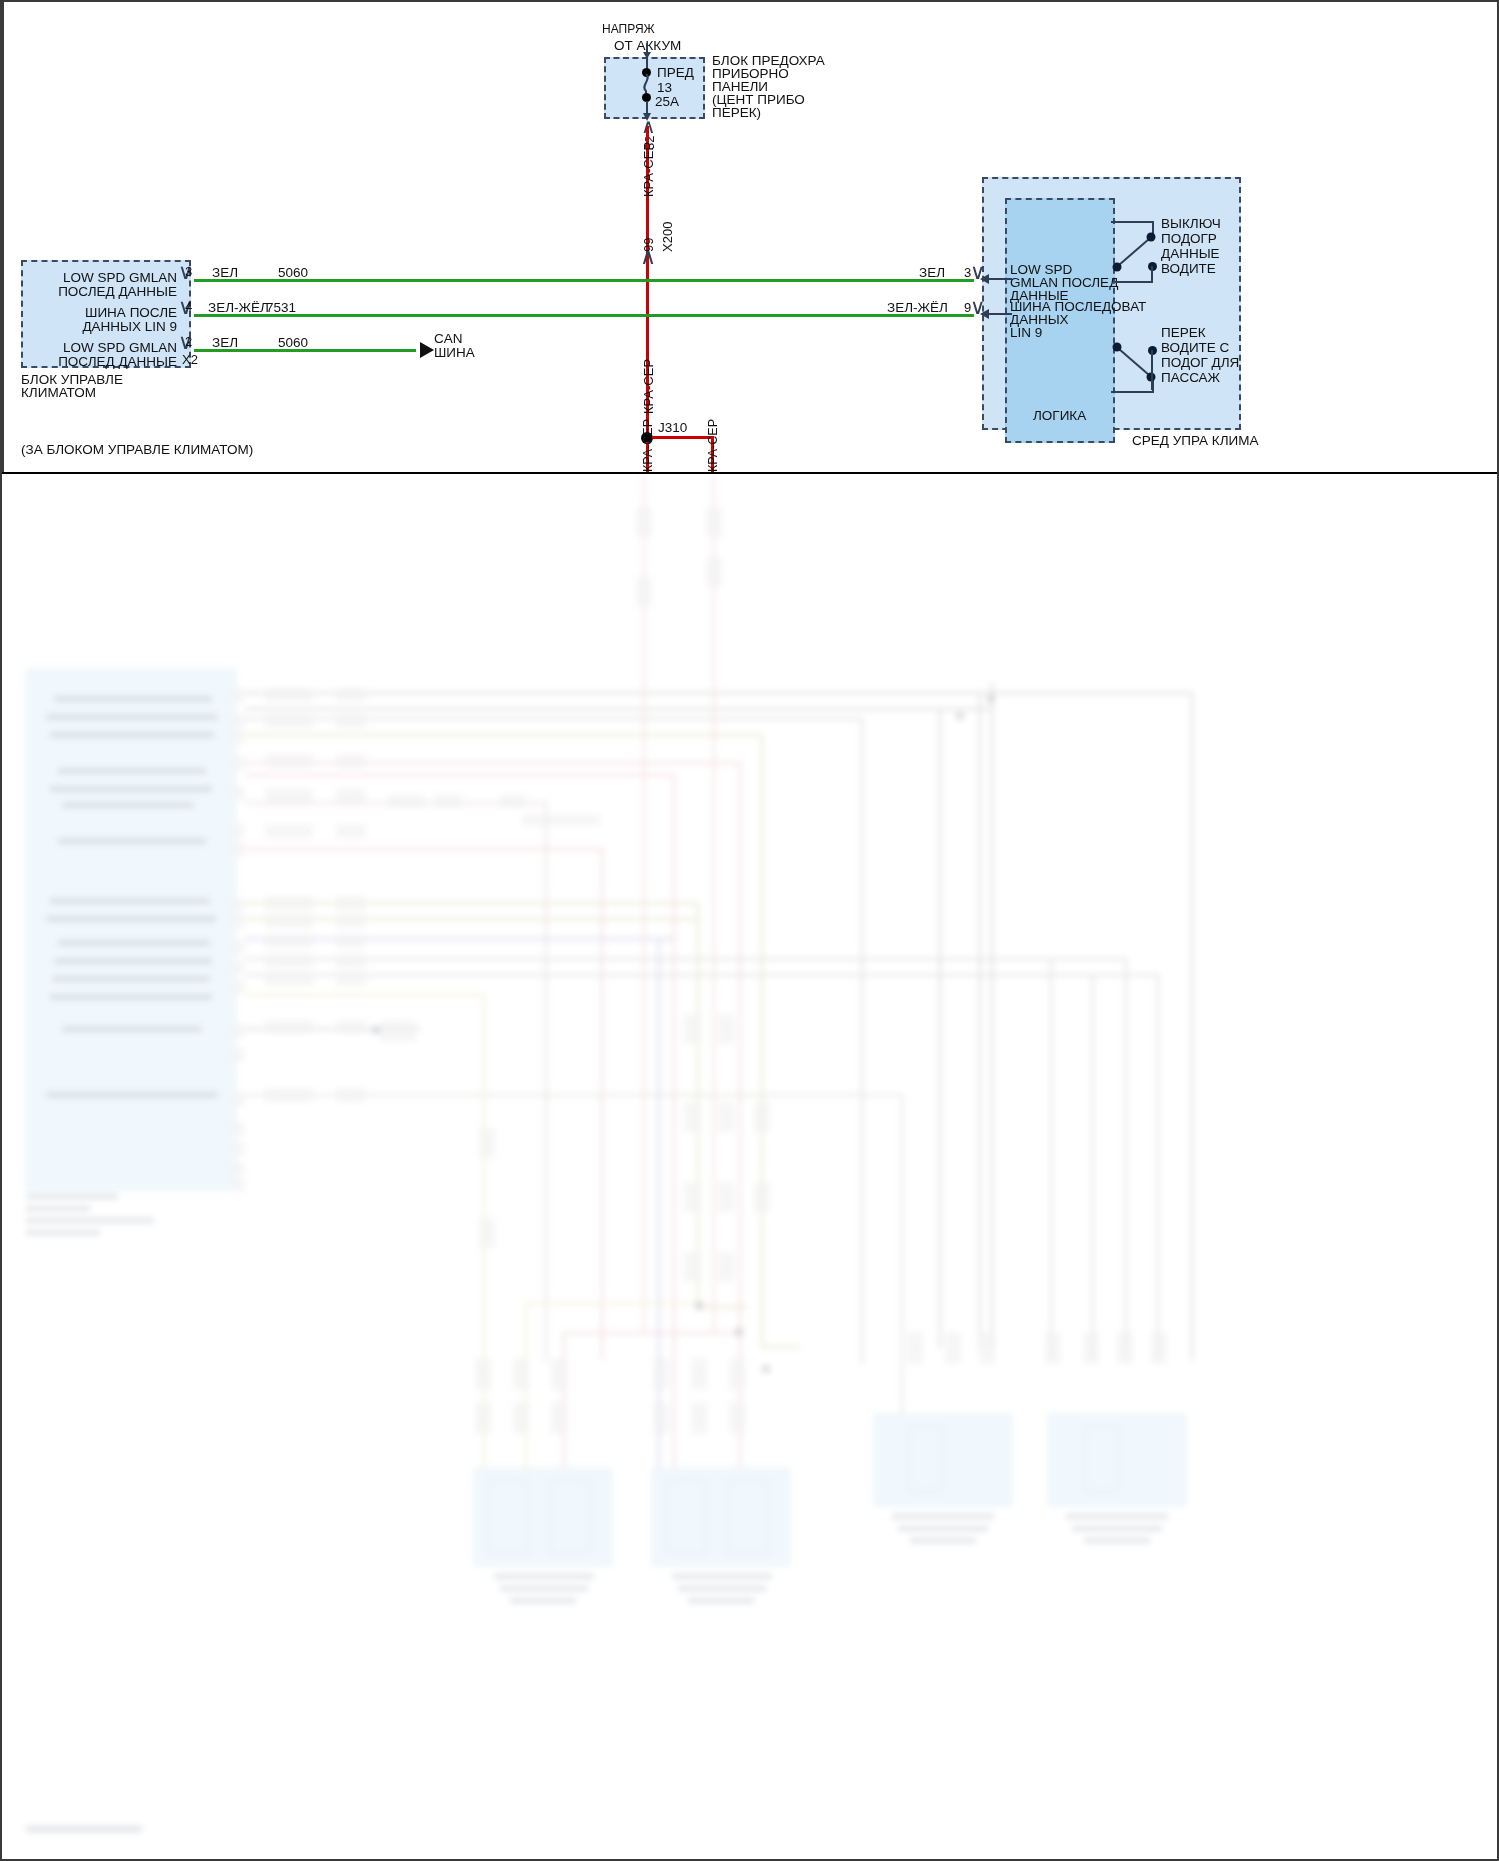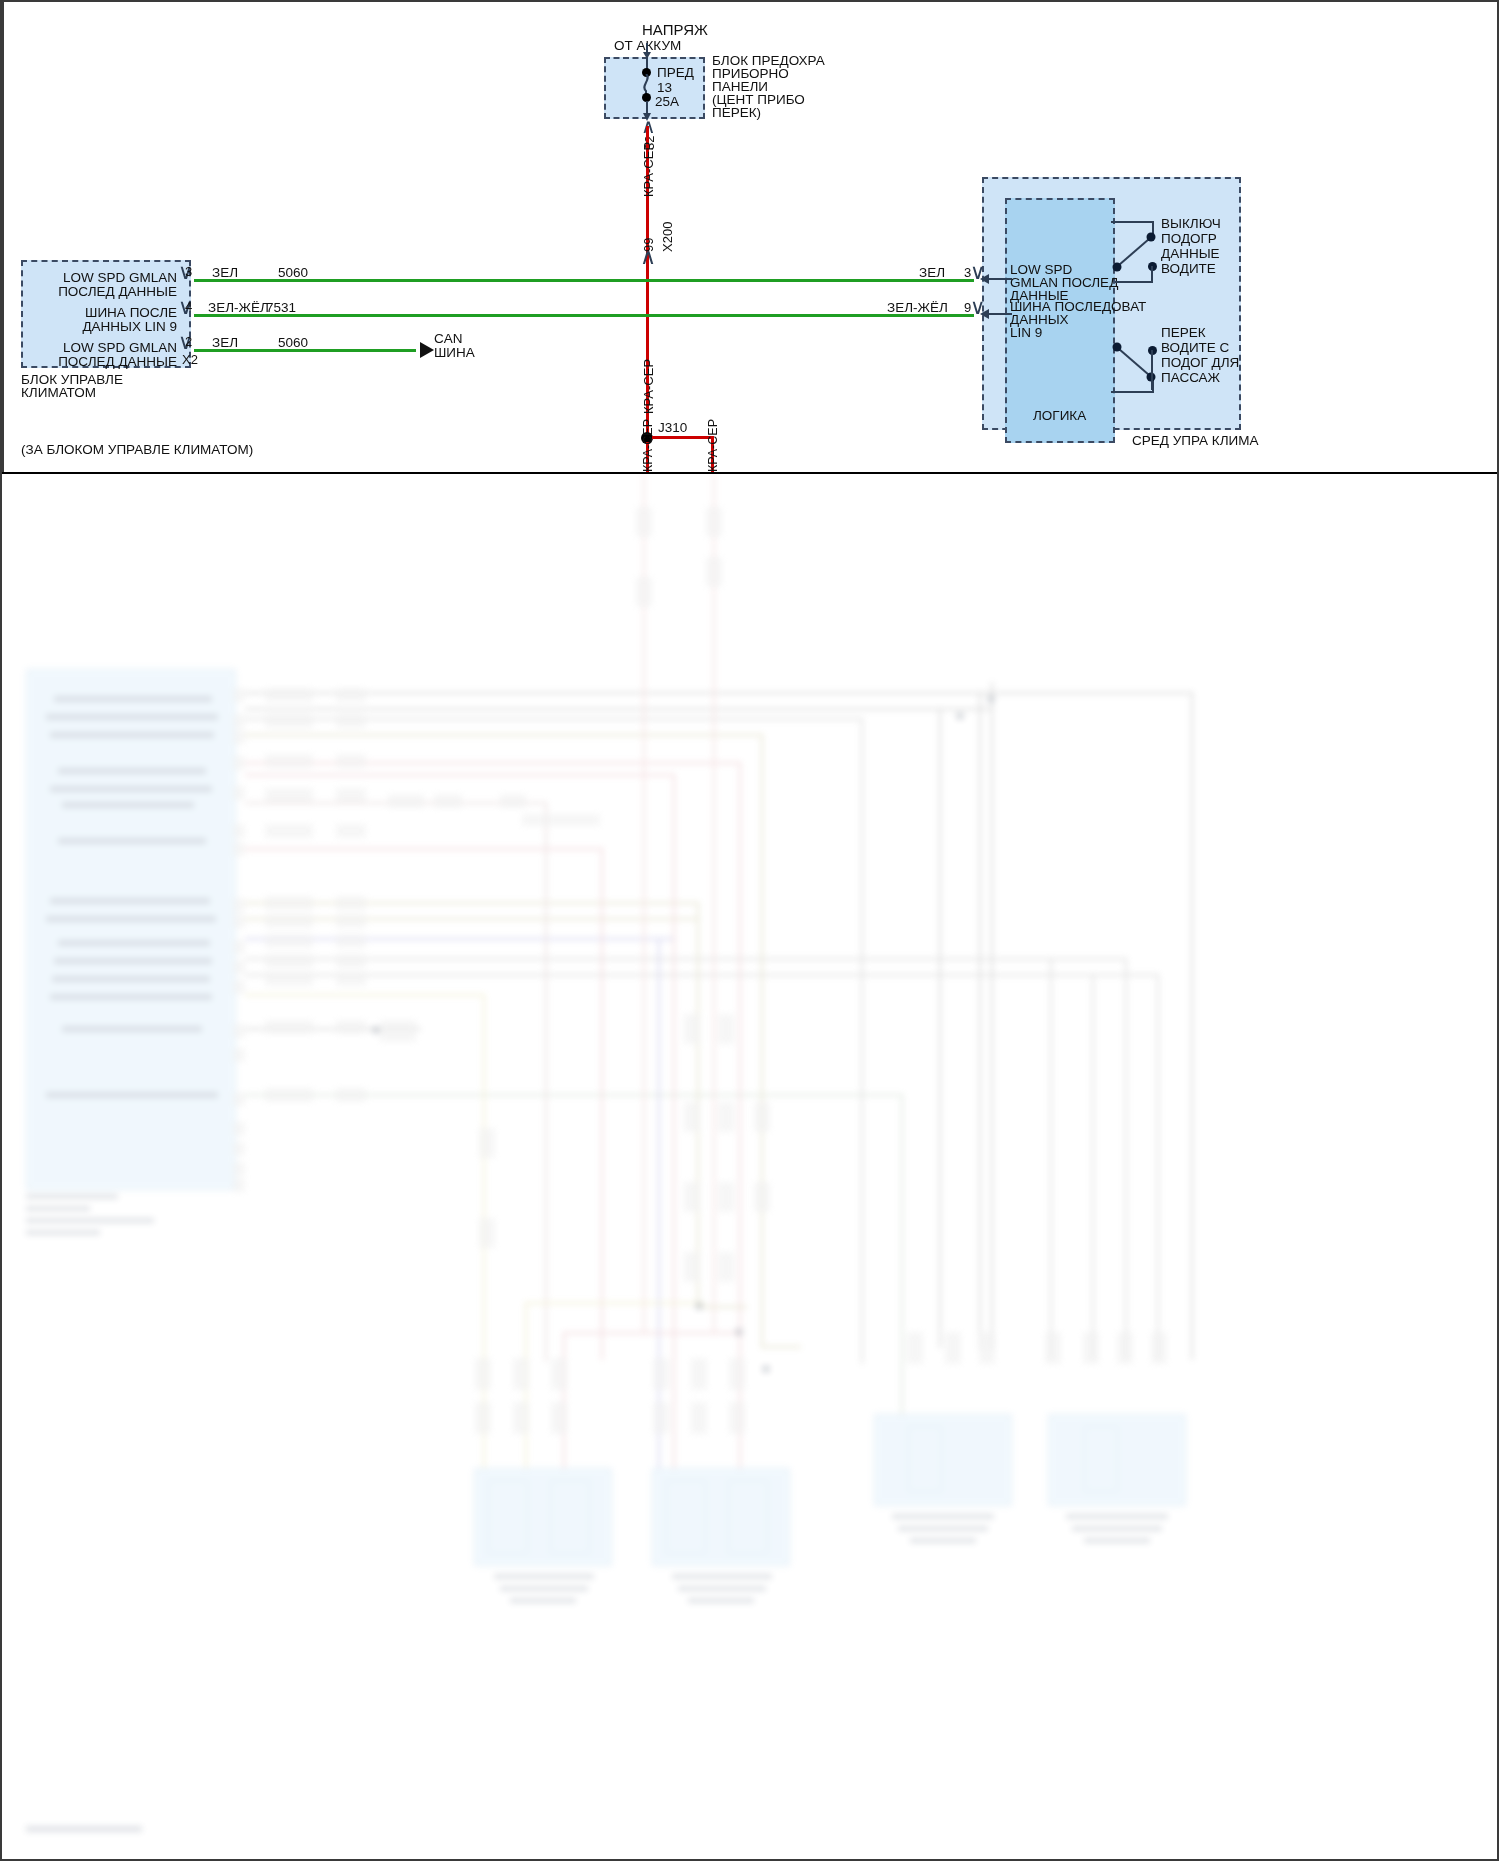--- a/index.html
+++ b/index.html
@@ -241,21 +241,21 @@
     <div class="btext" style="left:908px;top:1536px;width:66px;height:5px;"></div>
     <div class="btext" style="left:1064px;top:1512px;width:102px;height:5px;"></div>
     <div class="btext" style="left:1070px;top:1524px;width:90px;height:5px;"></div>
     <div class="btext" style="left:1082px;top:1536px;width:66px;height:5px;"></div>
 
     <div class="btext" style="left:24px;top:1824px;width:116px;height:6px;"></div>
   </div>
 
   <div id="top-panel">
 
-    <div class="txt" style="left:640px;top:20px;font-size:15px;">НАПРЯЖ</div>
+    <div class="txt" style="left:600px;top:20px;font-size:12px;">НАПРЯЖ</div>
     <div class="txt" style="left:612px;top:36px;font-size:13.5px;">ОТ АККУМ</div>
 
     <div class="dashbox" style="left:602px;top:55px;width:101px;height:62px;"></div>
 
     <div class="wire dark" style="left:644px;top:55px;width:2px;height:14px;background:#2d3e55;"></div>
     <div class="abs" style="left:639px;top:41px;width:12px;height:16px;">
       <svg width="12" height="16" viewBox="0 0 12 16">
         <line x1="6" y1="0" x2="6" y2="11" stroke="#2d3e55" stroke-width="2"></line>
         <polygon points="6,16 2,9 10,9" fill="#2d3e55"></polygon>
       </svg>

